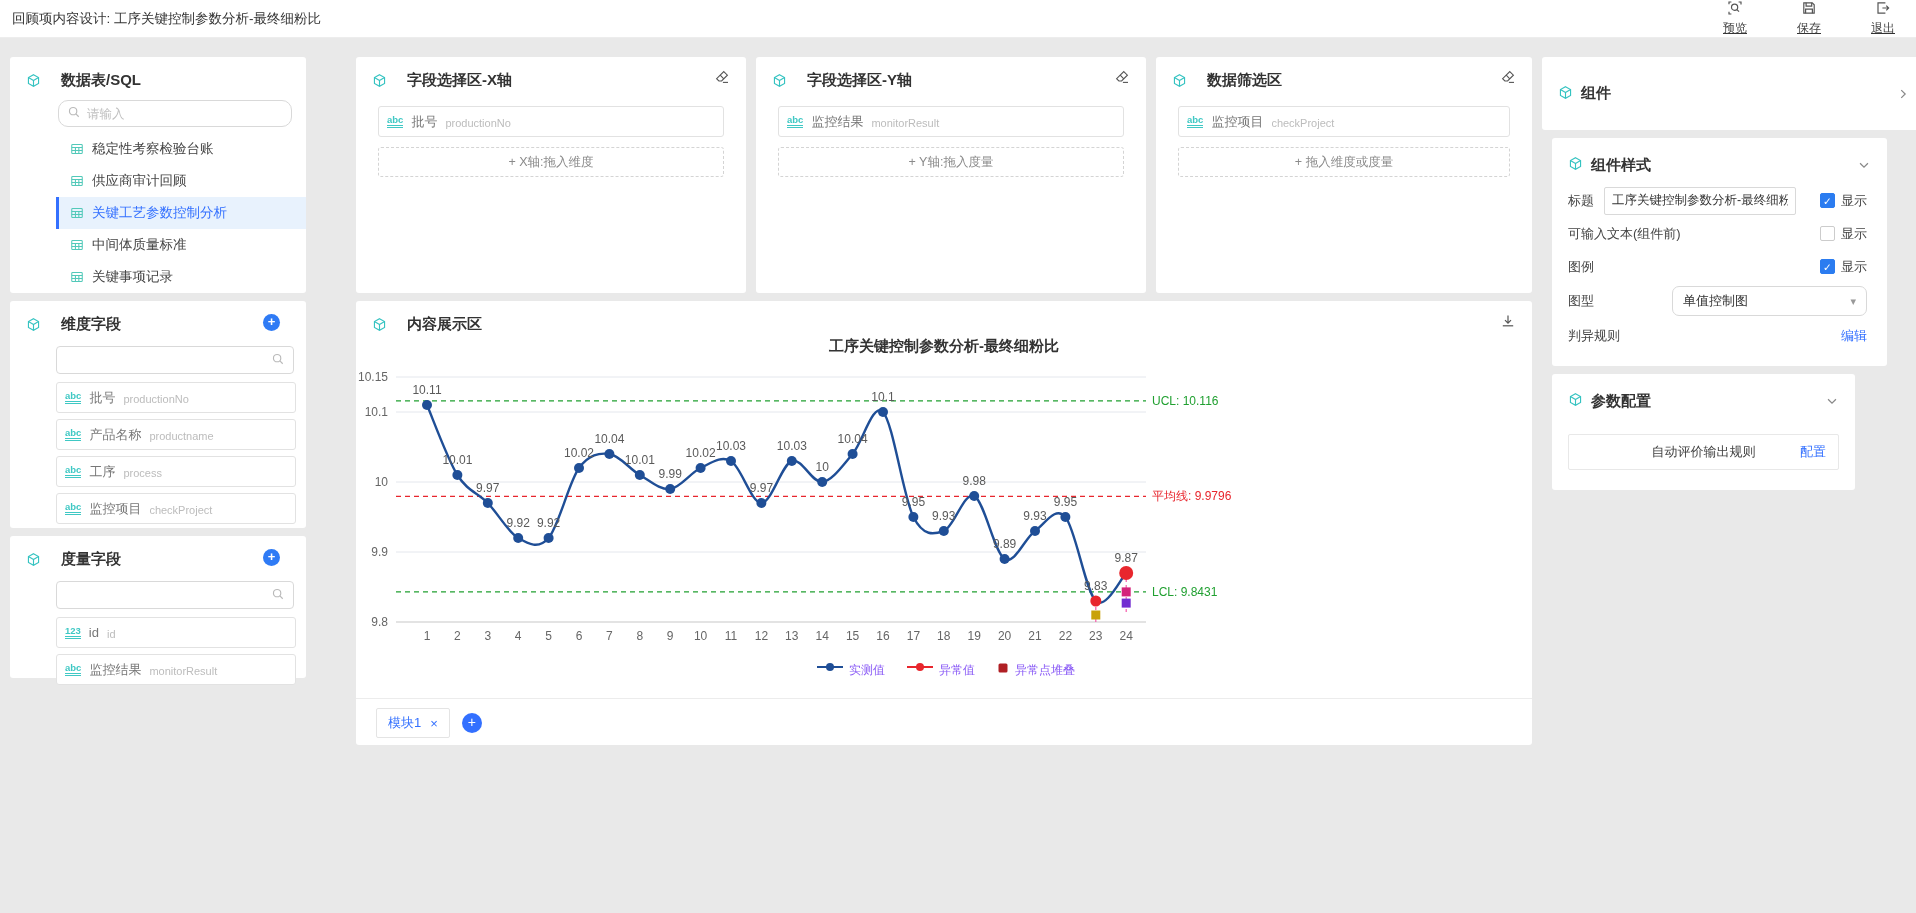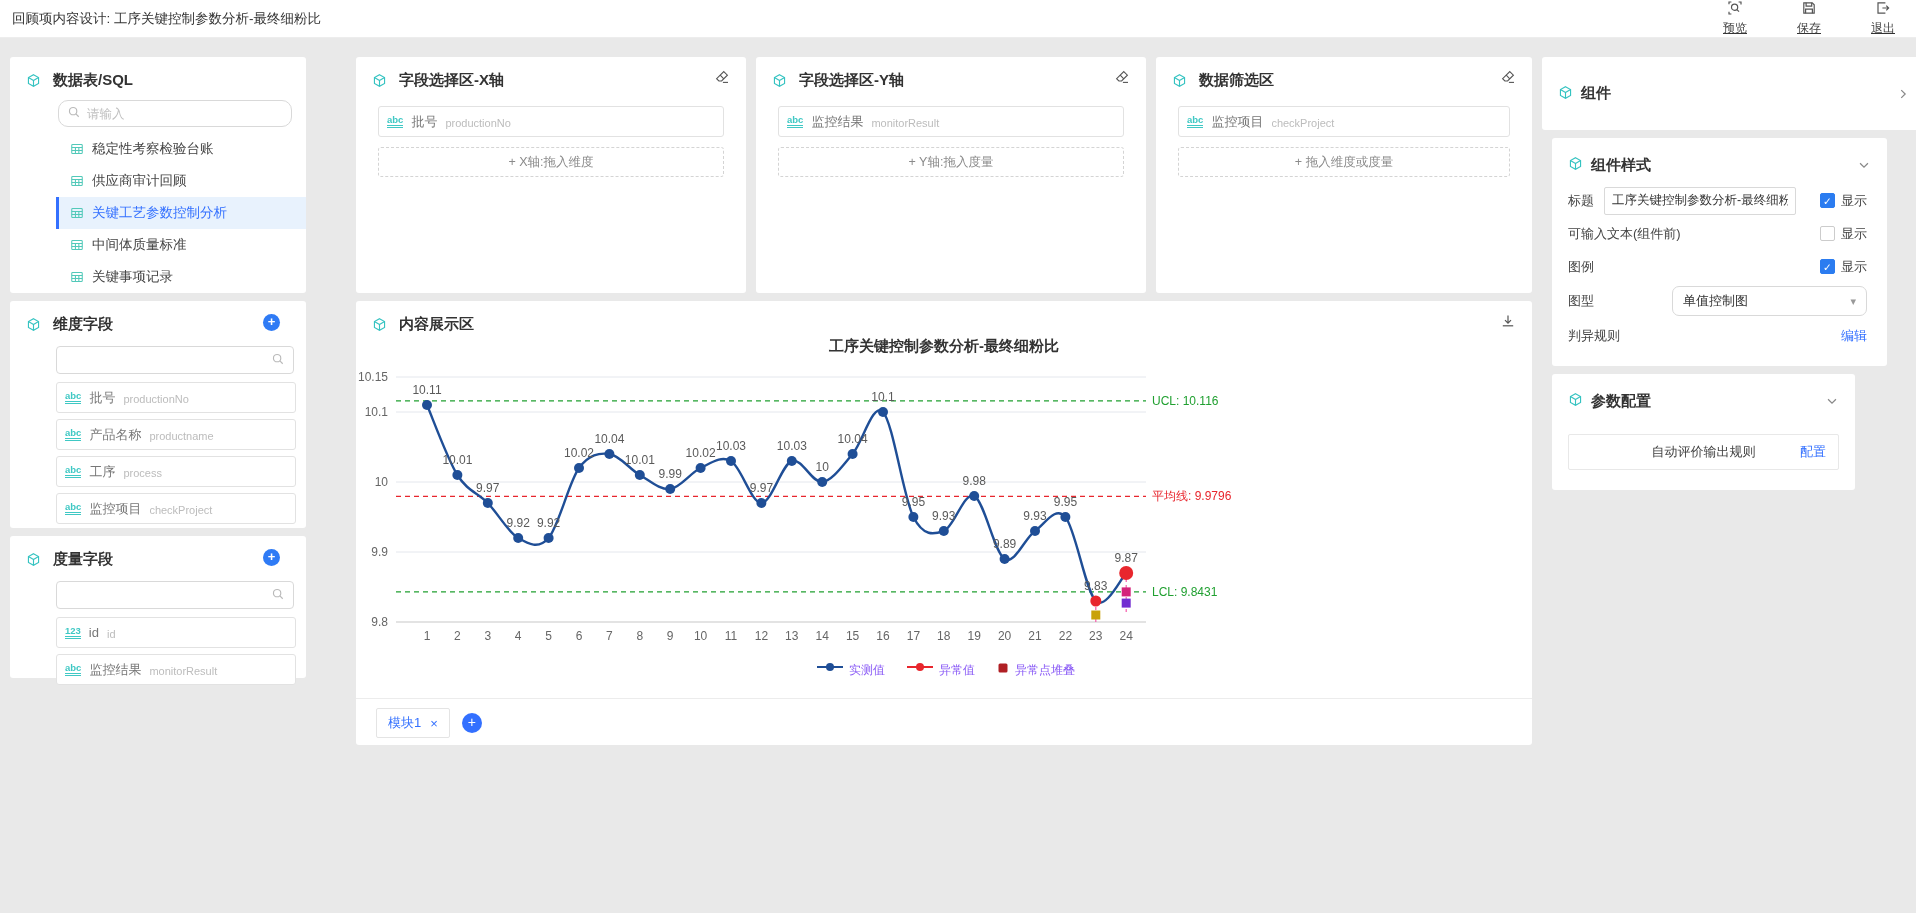--- a/index.html
+++ b/index.html
@@ -18,21 +18,21 @@
   #card-dimension  { left:10px;  top:301px; width:296px;  height:227px; overflow:hidden; }
   #card-measure    { left:10px;  top:536px; width:296px;  height:142px; }
   #card-x          { left:356px; top:57px;  width:390px;  height:236px; }
   #card-y          { left:756px; top:57px;  width:390px;  height:236px; }
   #card-filter     { left:1156px;top:57px;  width:376px;  height:236px; }
   #card-content    { left:356px; top:301px; width:1176px; height:444px; }
   #card-comp       { left:1542px;top:57px;  width:384px;  height:73px; }
   #card-style      { left:1552px;top:138px; width:335px;  height:228px; }
   #card-param      { left:1552px;top:374px; width:303px;  height:116px; }
 
-  .panel-header { display:flex; align-items:center; gap:12px; padding:14px 14px 6px 16px; font-weight:bold; font-size:15px; color:#333; position:relative; }
+  .panel-header { display:flex; align-items:center; gap:20px; padding:14px 14px 6px 16px; font-weight:bold; font-size:15px; color:#333; position:relative; }
   .panel-header .hd-icon { display:flex; }
   .corner-icon { position:absolute; right:16px; top:12px; cursor:pointer; }
   .plus-btn { position:absolute; right:26px; top:13px; width:17px; height:17px; background:#2f7bf5; border-radius:50%; color:#fff; font-size:13px; line-height:16px; text-align:center; cursor:pointer; }
 
   
   .search { display:flex; align-items:center; border:1px solid #d9d9d9; border-radius:4px; height:27px; background:#fff; padding:0 8px; gap:6px; }
   .search input { border:none; outline:none; flex:1; font-size:12.5px; color:#555; min-width:0; background:transparent; }
   .search input::placeholder { color:#bfbfbf; }
   #card-datasource .search { margin:4px 14px 6px 48px;border-radius:10px; }
   .indent-search { margin:6px 12px 8px 46px; height:28px; }

